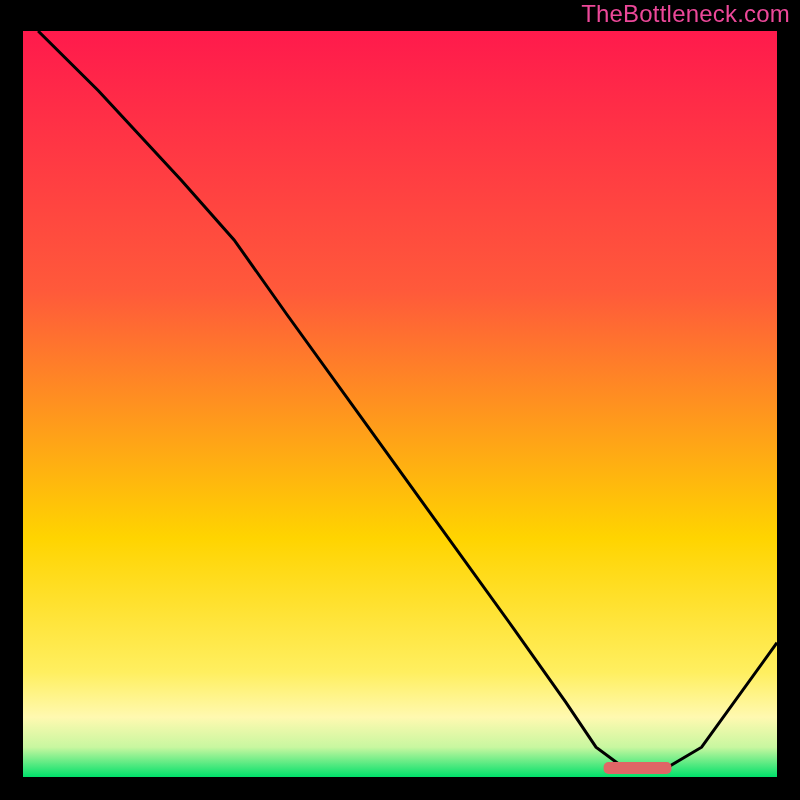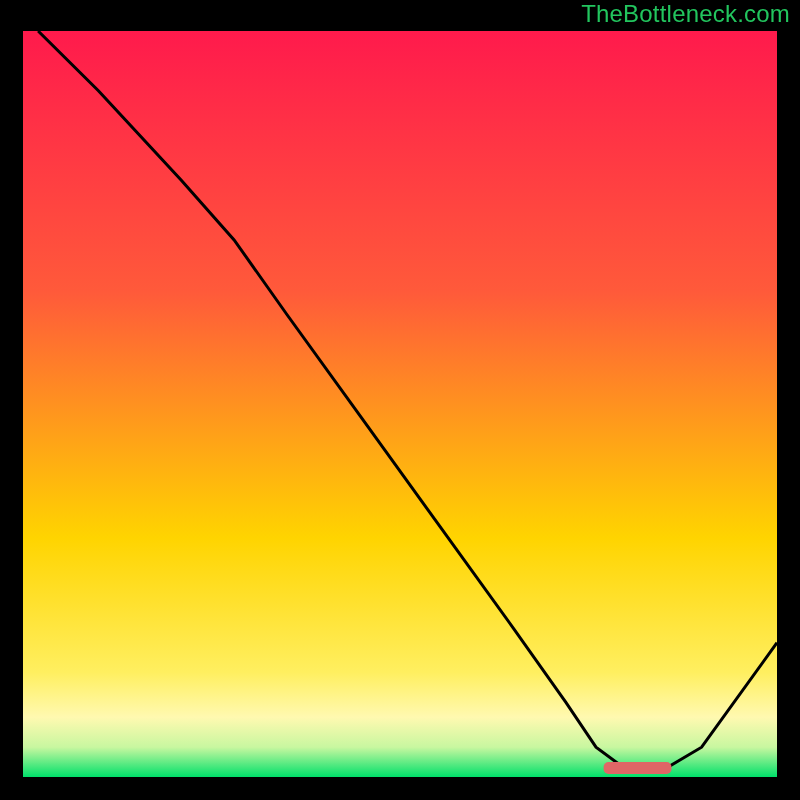--- a/index.html
+++ b/index.html
@@ -13,21 +13,21 @@
   }
   .stage {
     position: relative;
     width: 800px;
     height: 800px;
   }
   .watermark {
     position: absolute;
     top: 0;
     right: 10px;
-    color: #22c55e;
+    color: #ec4899;
     font-size: 24px;
     font-weight: 500;
     letter-spacing: 0.2px;
     user-select: none;
   }
   .frame {
     position: absolute;
     left: 20px;
     top: 28px;
     width: 760px;

